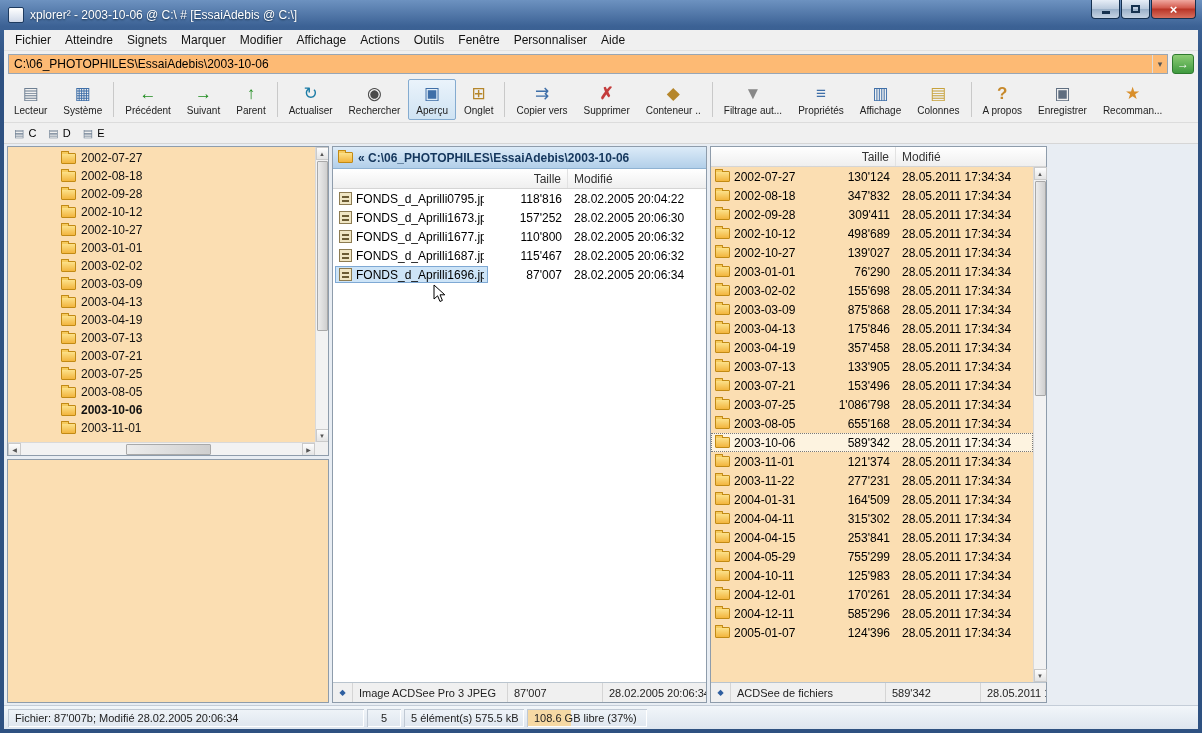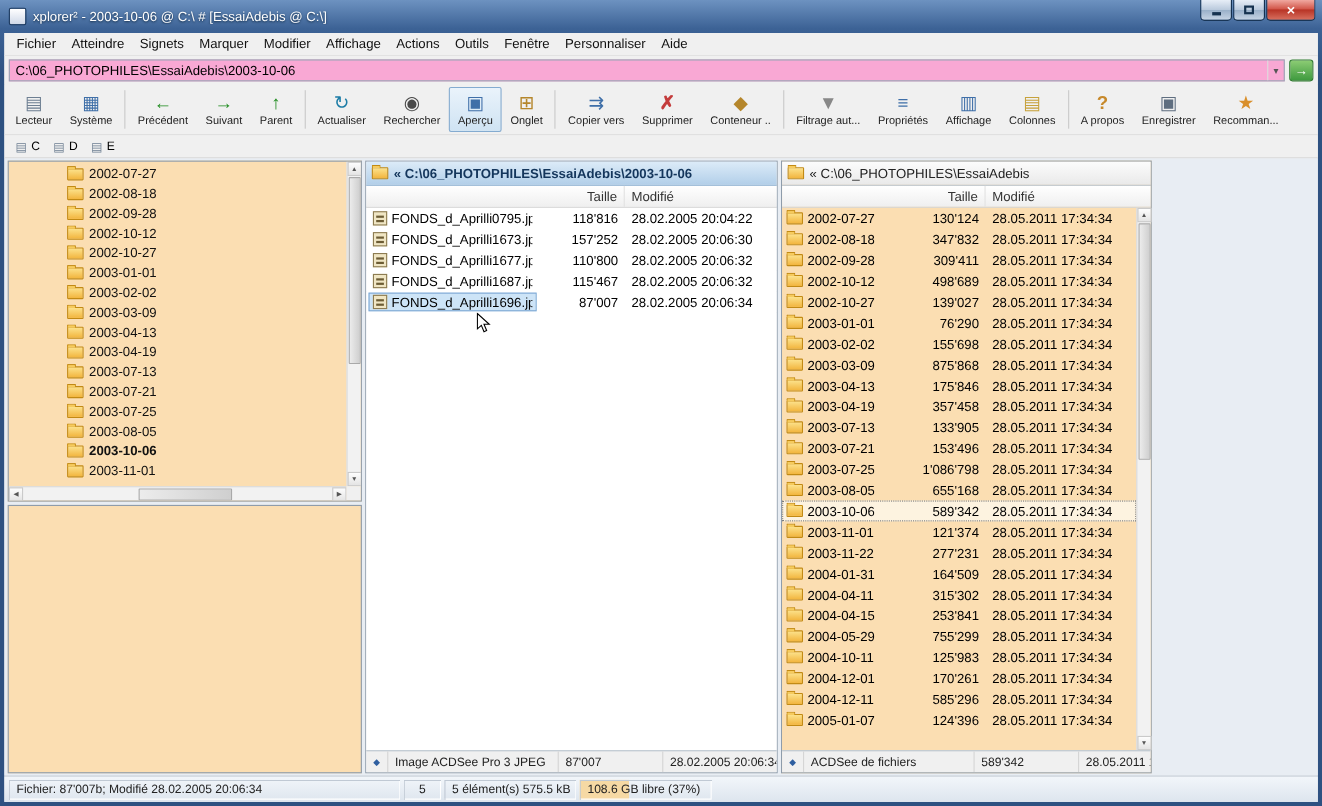--- a/index.html
+++ b/index.html
@@ -23,21 +23,21 @@
   .glyph-max { width:9px; height:8px; border:2px solid #16324f; }
 
   .content { position:absolute; left:4px; right:4px; top:30px; bottom:4px; background:#f0f0f0;
     display:flex; flex-direction:column; }
 
   
   .menubar { height:21px; display:flex; align-items:center; padding:0 4px; background:#f0f0f0; border-bottom:1px solid #e2e2e2; }
   .menu-item { padding:2px 7px; color:#111; }
 
   .addressrow { height:26px; display:flex; align-items:center; padding:0 4px; gap:4px; background:#f0f0f0; }
-  .addr-input-wrap { flex:1; height:20px; background:#f9a8d4; border:1px solid #98a6b5; display:flex; align-items:center; }
+  .addr-input-wrap { flex:1; height:20px; background:#fdba74; border:1px solid #98a6b5; display:flex; align-items:center; }
   .addr-input { flex:1; border:none; outline:none; font:12px "Liberation Sans", sans-serif; padding:0 5px; background:transparent; }
   .addr-drop { width:15px; height:100%; display:flex; align-items:center; justify-content:center;
     color:#555; font-size:9px; border-left:1px solid #dcdcdc; }
   .go-btn { width:22px; height:20px; background:linear-gradient(#8ccc74,#3f9a3f); border:1px solid #2e7a2e;
     border-radius:3px; color:#fff; display:flex; align-items:center; justify-content:center; font-weight:bold; }
 
   .toolbar { height:46px; display:flex; align-items:stretch; padding:2px; background:#f0f0f0; border-bottom:1px solid #dcdcdc; }
   .tb-item { display:flex; flex-direction:column; align-items:center; justify-content:center; gap:1px;
     padding:1px 7px; min-width:44px; border:1px solid transparent; }
   .tb-icon { font-size:17px; line-height:20px; height:20px; }
@@ -518,24 +518,20 @@
           <span class="ms-icon">
               <span class="diamond" data-name="diamond-icon">◆</span>
             </span>
           <span class="ms-seg t" data-name="file-type-status">Image ACDSee Pro 3 JPEG</span>
           <span class="ms-seg s" data-name="file-size-status">87'007</span>
           <span class="ms-seg d" data-name="file-date-status">28.02.2005 20:06:34</span>
         </div>
       </div>
 
       <div class="pane right-pane" data-name="inactive-file-pane">
-        <div class="pane-header" data-name="inactive-pane-header">
-          <span class="folder-icon" data-name="folder-icon"></span>
-          <span data-name="inactive-pane-path">« C:\06_PHOTOPHILES\EssaiAdebis</span>
-        </div>
         <div class="colhdr" data-name="column-headers">
           <span class="ch name sorted" data-name="column-header-nom">Nom</span>
           <span class="ch size" data-name="column-header-taille">Taille</span>
           <span class="ch date" data-name="column-header-modifie">Modifié</span>
         </div>
         <div class="rbody" data-name="folder-list-body">
           <div class="rlist" data-name="folder-list">
 
               <div class="rrow" data-name="folder-row">
                 <span class="cell name">

